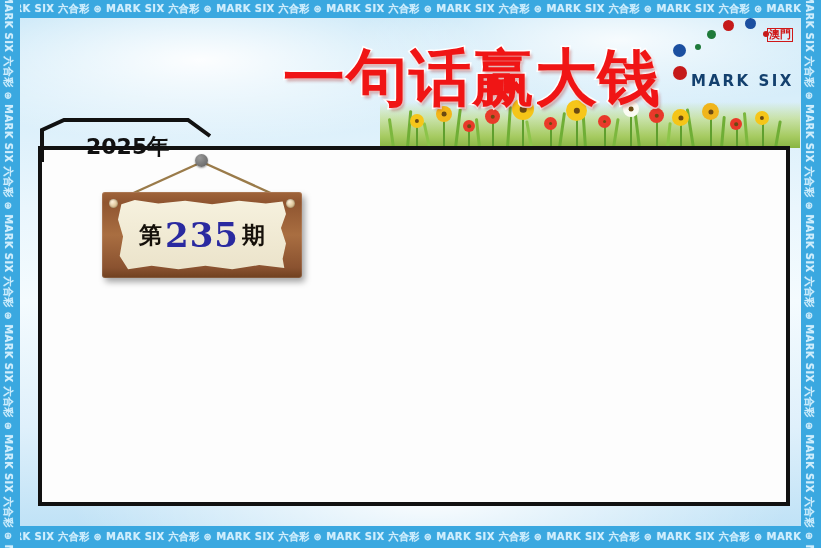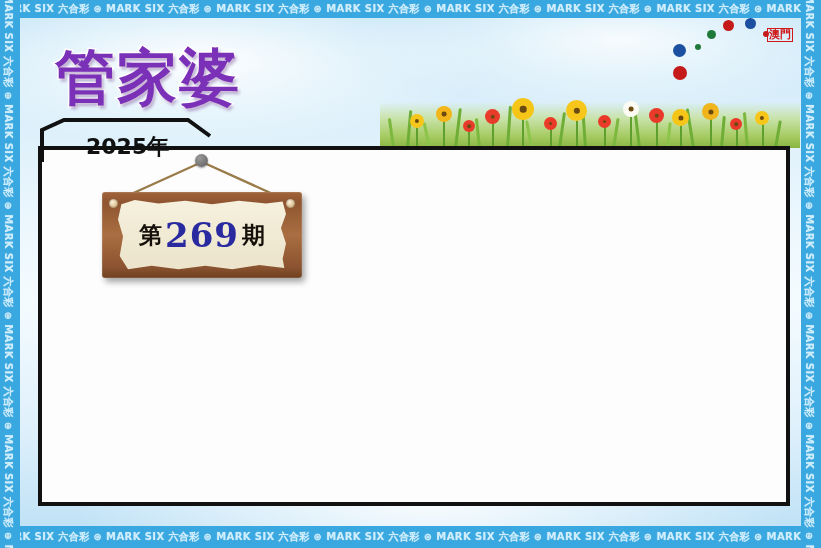--- a/index.html
+++ b/index.html
@@ -229,32 +229,33 @@
     <div class="fl" style="left:292px;bottom:22px;width:17px;height:17px;background:#f5c518;"></div>
     <div class="stem" style="left:330px;height:33px;"></div>
     <div class="fl" style="left:322px;bottom:28px;width:17px;height:17px;background:#f0b51c;"></div>
     <div class="stem" style="left:356px;height:22px;"></div>
     <div class="fl" style="left:350px;bottom:18px;width:12px;height:12px;background:#e8392a;"></div>
     <div class="stem" style="left:382px;height:28px;"></div>
     <div class="fl" style="left:375px;bottom:23px;width:14px;height:14px;background:#f6c61a;"></div>
   </div>
 
   <div class="hdr">
-    <div class="t-purple">管家婆</div>
+    <div class="t-red">一句话赢大钱</div>
   </div>
 
   <div class="logo">
     <div class="dot" style="left:58px;top:2px;width:11px;height:11px;background:#c51a1a;"></div>
     <div class="dot" style="left:80px;top:0px;width:11px;height:11px;background:#1b4fa0;"></div>
     <div class="dot" style="left:42px;top:12px;width:9px;height:9px;background:#1f7a3a;"></div>
     <div class="dot" style="left:98px;top:13px;width:6px;height:6px;background:#c51a1a;"></div>
     <div class="dot" style="left:30px;top:26px;width:6px;height:6px;background:#1f7a3a;"></div>
     <div class="dot" style="left:8px;top:26px;width:13px;height:13px;background:#1b4fa0;"></div>
     <div class="dot" style="left:8px;top:48px;width:14px;height:14px;background:#c51a1a;"></div>
     <div class="mo">澳門</div>
+    <div class="en">MARK SIX</div>
   </div>
 
   <div class="panel">
     <div class="panel-inner"></div>
   </div>
 
   <div class="yeartag">
     <svg width="200" height="46" viewBox="0 0 200 46">
       <path d="M4 44 L4 12 L26 2 L150 2 L172 18" fill="none" stroke="#111" stroke-width="4" stroke-linejoin="miter"></path>
     </svg>
@@ -266,21 +267,21 @@
       <path d="M130 8 L46 46" stroke="#9a7b4a" stroke-width="2.4" fill="none"></path>
       <path d="M130 8 L214 46" stroke="#9a7b4a" stroke-width="2.4" fill="none"></path>
     </svg>
     <div class="knob"></div>
     <div class="board">
       <div class="screw s1"></div>
       <div class="screw s2"></div>
       <div class="paper">
         <div class="issue">
           <span class="kan">第</span>
-          <span class="num">269</span>
+          <span class="num">235</span>
           <span class="kan">期</span>
         </div>
       </div>
     </div>
   </div>
 
   <div class="ban ban-yellow">
     <div class="inner">
       <span class="lbl">一句话赢大钱：</span>
       <span class="val">交割新年馀七日</span>

